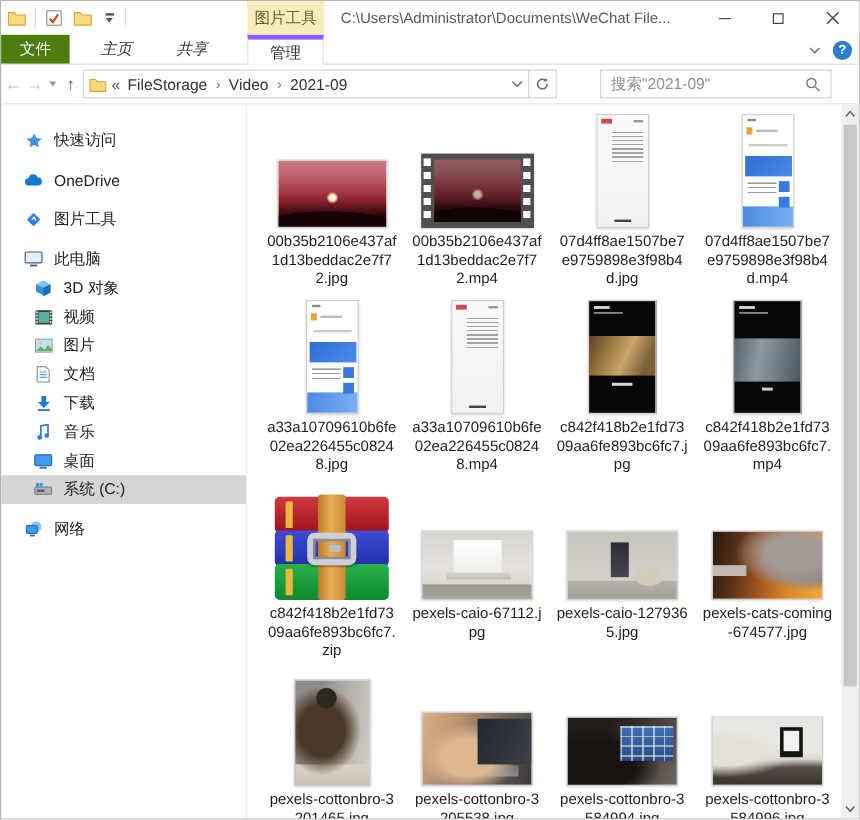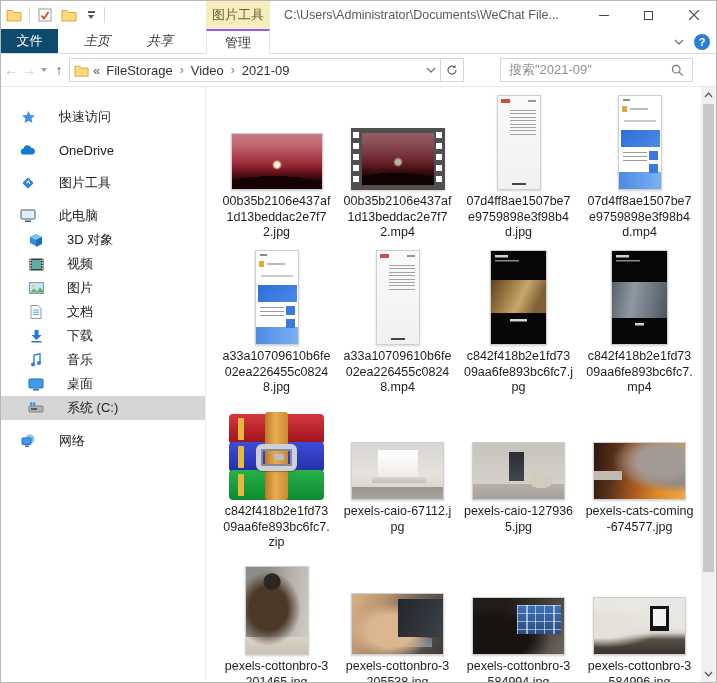--- a/index.html
+++ b/index.html
@@ -18,23 +18,23 @@
   .tool-group { position:absolute; left:205px; top:0; width:64px; height:28px; background:#f5eebc; color:#6a6132; font-size:13px; display:flex; align-items:center; justify-content:center; }
   .win-title { position:absolute; left:283px; top:0; height:28px; display:flex; align-items:center; font-size:12.5px; color:#5a5a5a; white-space:nowrap; }
   .win-controls { position:absolute; right:0; top:0; height:28px; display:flex; }
   .wc { width:45px; height:28px; display:flex; align-items:center; justify-content:center; }
   .wc-min i { display:block; width:10px; height:1px; background:#444; }
   .wc-max i { display:block; width:9px; height:9px; border:1px solid #444; }
 
   
   .ribbon { height:25px; display:flex; align-items:stretch; border-bottom:1px solid #dcdcdc; position:relative; flex:none; }
   .rtab { font-size:13px; color:#333; display:flex; align-items:center; justify-content:center; }
-  .rtab-file { width:57px; background:#0c4a6e; color:#fff; }
+  .rtab-file { width:57px; background:#4d7c0f; color:#fff; }
   .rtab-plain { width:48px; margin-left:15px;font-style:italic; }
-  .rtab-manage { position:absolute; left:205px; top:0; width:64px; height:25px; border-top:2px solid #8b5cf6; border-left:1px solid #e4e4e4; border-right:1px solid #e4e4e4; background:#fff; }
+  .rtab-manage { position:absolute; left:205px; top:0; width:64px; height:25px; border-top:4px solid #8b5cf6; border-left:1px solid #e4e4e4; border-right:1px solid #e4e4e4; background:#fff; }
   .ribbon-right { position:absolute; right:6px; top:0; height:25px; display:flex; align-items:center; gap:10px; }
   .help-circle { width:16px; height:16px; border-radius:50%; background:#2a7fd4; color:#fff; font-size:11px; font-weight:bold; display:flex; align-items:center; justify-content:center; }
 
   
   .toolbar { height:33px; display:flex; align-items:center; padding:0 6px 0 2px; border-bottom:1px solid #e8e8e8; flex:none; }
   .nav-btns { display:flex; align-items:center; gap:2px; width:66px; flex:none; }
   .nav-arrow { font-size:14px; width:16px; text-align:center; }
   .dim { color:#b9b9b9; } .dimmer { color:#c9c9c9; } .dark { color:#555; }
   .chev-down { width:0; height:0; border-left:3.5px solid transparent; border-right:3.5px solid transparent; border-top:4px solid #9a9a9a; margin:0 2px; }
   .addr-wrap { display:flex; align-items:center; flex:none; }
@@ -42,21 +42,21 @@
   .addr-box .crumb-sep { color:#7a7a7a; padding:0 7px; font-size:12px; }
   .addr-box .laquo { color:#555; padding:0 6px 0 4px; }
   .addr-spacer { flex:1; }
   .refresh-btn { width:23px; height:24px; border:1px solid #d6d6d6; border-left:none; display:flex; align-items:center; justify-content:center; }
   .search-box { margin-left:36px; width:193px; height:24px; border:1px solid #d6d6d6; display:flex; align-items:center; padding:0 8px; font-size:13px; color:#8f8f8f; background:#fff; }
   .search-box .ph { flex:1; white-space:nowrap; overflow:hidden; }
 
   
   .content { flex:1; display:flex; min-height:0; }
   .sidebar { width:205px; flex:none; border-right:1px solid #ececec; padding-top:18px; font-size:13px; color:#222; overflow:hidden; }
-  .side-item { height:24px; display:flex; align-items:center; gap:23px; padding-left:19px; white-space:nowrap; }
+  .side-item { height:24px; display:flex; align-items:center; gap:9px; padding-left:19px; white-space:nowrap; }
   .side-item.child { padding-left:27px; }
   .side-item.sel { background:#d5d5d5; }
   .side-gap { height:9px; }
   .sicon { width:16px; height:16px; flex:none; display:flex; align-items:center; justify-content:center; }
 
   .main { flex:1; min-width:0; overflow:hidden; }
   .grid { display:grid; grid-template-columns:repeat(4,121px); grid-auto-rows:155px; padding:6px 0 0 10px; }
   .cell { display:flex; flex-direction:column; align-items:center; }
   .tbox { height:97px; display:flex; align-items:flex-end; justify-content:center; }
   .fname { margin-top:4px; width:110px; font-size:12.5px; line-height:15.5px; text-align:center; color:#1e1e1e; word-break:break-all; }

